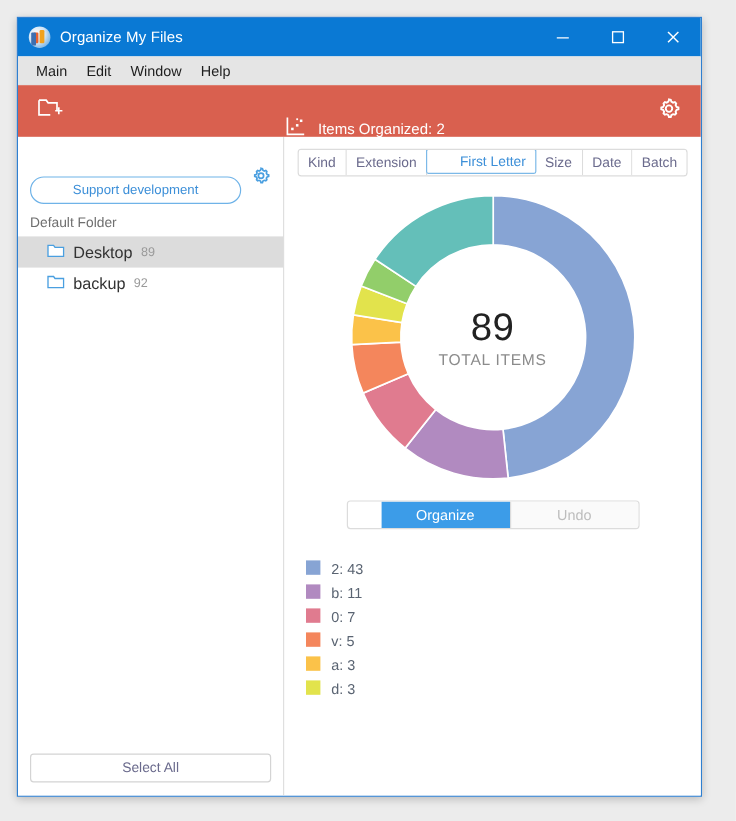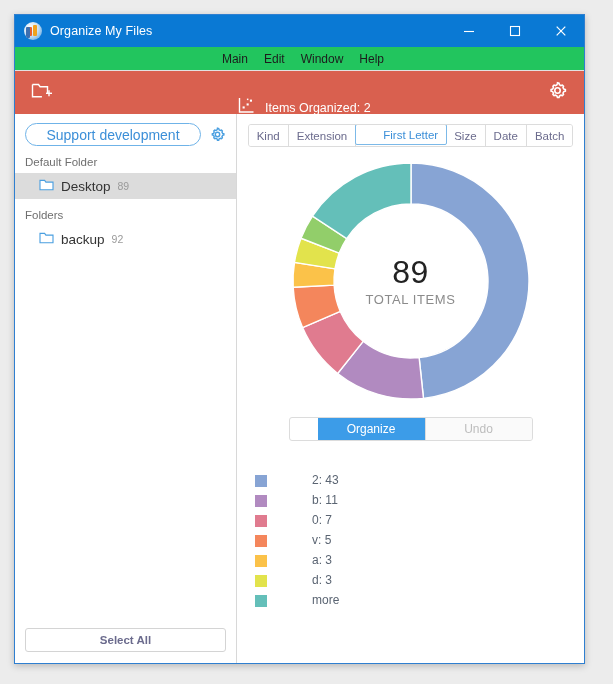--- a/index.html
+++ b/index.html
@@ -81,27 +81,26 @@
     height: 32px;
     display: flex;
     align-items: center;
     justify-content: center;
     color: #ffffff;
   }
   .win-btn svg { display: block; }
   
   .menubar {
     height: 23px;
-    background: #22c55e;
+    background: #e5e5e5;
     border-bottom: 1px solid #e2e2e2;
     display: flex;
     align-items: center;
     padding-left: 7px;
     flex: 0 0 auto;
-    justify-content: center;
   }
   .menu-item {
     font-size: 12px;
     color: #1d1d1d;
     padding: 2px 8px;
     white-space: nowrap;
   }
   
   .toolbar {
     height: 43px;
@@ -136,44 +135,45 @@
     flex: 0 0 auto;
   }
   .sidebar-top { padding: 9px 10px 0 10px; display: flex; align-items: center; }
   .support-btn {
     flex: 1 1 auto;
     height: 23px;
     border: 1px solid #6fb3e8;
     border-radius: 12px;
     background: #ffffff;
     color: #3c8fd8;
-    font-size: 14px;
+    font-size: 11px;
     display: flex;
     align-items: center;
     justify-content: center;
     box-sizing: border-box;
+    margin-top: 24px;
   }
   .sb-gear { margin-left: 8px; display: flex; align-items: center; }
   .group-label {
     font-size: 11.5px;
     color: #6f6f6f;
     padding: 10px 0 5px 10px;
   }
   .folder-row {
     display: flex;
     align-items: center;
     padding: 5px 0 5px 24px;
     font-size: 13.5px;
     color: #333333;
   }
   .folder-row.selected { background: #dcdcdc; }
   .folder-name { margin-left: 7px; color: #333333; }
   .folder-count { margin-left: 7px; font-size: 10.5px; color: #9a9a9a; }
   .sidebar-spacer { flex: 1 1 auto; }
-  .sidebar-bottom { padding: 0 10px 11px 10px; font-weight: bold; }
+  .sidebar-bottom { padding: 0 10px 11px 10px; }
   .select-all-btn {
     height: 22px;
     border: 1px solid #d4d4d4;
     border-radius: 3px;
     background: #ffffff;
     color: #6b6b8d;
     font-size: 11.5px;
     display: flex;
     align-items: center;
     justify-content: center;
@@ -277,23 +277,22 @@
     justify-content: center;
     border-left: 1px solid #dcdcdc;
   }
   
   .legend {
     margin-top: 26px;
     padding-left: 18px;
   }
   .legend-row {
     display: flex;
-    align-items: flex-end;
+    align-items: flex-start;
     height: 20px;
-    gap: 36px;
   }
   .legend-swatch {
     width: 12px;
     height: 12px;
     flex: 0 0 auto;
   }
   .legend-text {
     margin-left: 9px;
     font-size: 12px;
     color: #5a6472;
@@ -386,21 +385,20 @@
         <div class="folder-row selected">
           <span>
             <svg width="15" height="13" viewBox="0 0 16 14">
               <path d="M1 2.6 h5 l1.3 1.8 H15 v8.2 H1 z" fill="#ffffff" stroke="#4a9fe0" stroke-width="1.2"></path>
             </svg>
           </span>
           <span class="folder-name">Desktop</span>
           <span class="folder-count">89</span>
         </div>
 
-        <div class="group-label">Folders</div>
         <div class="folder-row">
           <span>
             <svg width="15" height="13" viewBox="0 0 16 14">
               <path d="M1 2.6 h5 l1.3 1.8 H15 v8.2 H1 z" fill="#ffffff" stroke="#4a9fe0" stroke-width="1.2"></path>
             </svg>
           </span>
           <span class="folder-name">backup</span>
           <span class="folder-count">92</span>
         </div>
 
@@ -468,22 +466,18 @@
               <span class="legend-text">v: 5</span>
             </div>
             <div class="legend-row">
               <span class="legend-swatch" style="background: rgb(251, 194, 73);"></span>
               <span class="legend-text">a: 3</span>
             </div>
             <div class="legend-row">
               <span class="legend-swatch" style="background: rgb(226, 227, 76);"></span>
               <span class="legend-text">d: 3</span>
             </div>
-            <div class="legend-row">
-              <span class="legend-swatch" style="background: rgb(100, 191, 185);"></span>
-              <span class="legend-text">more</span>
-            </div>
           </div>
 
       </div>
     </div>
   </div>
 </div>
 
 </body></html>

